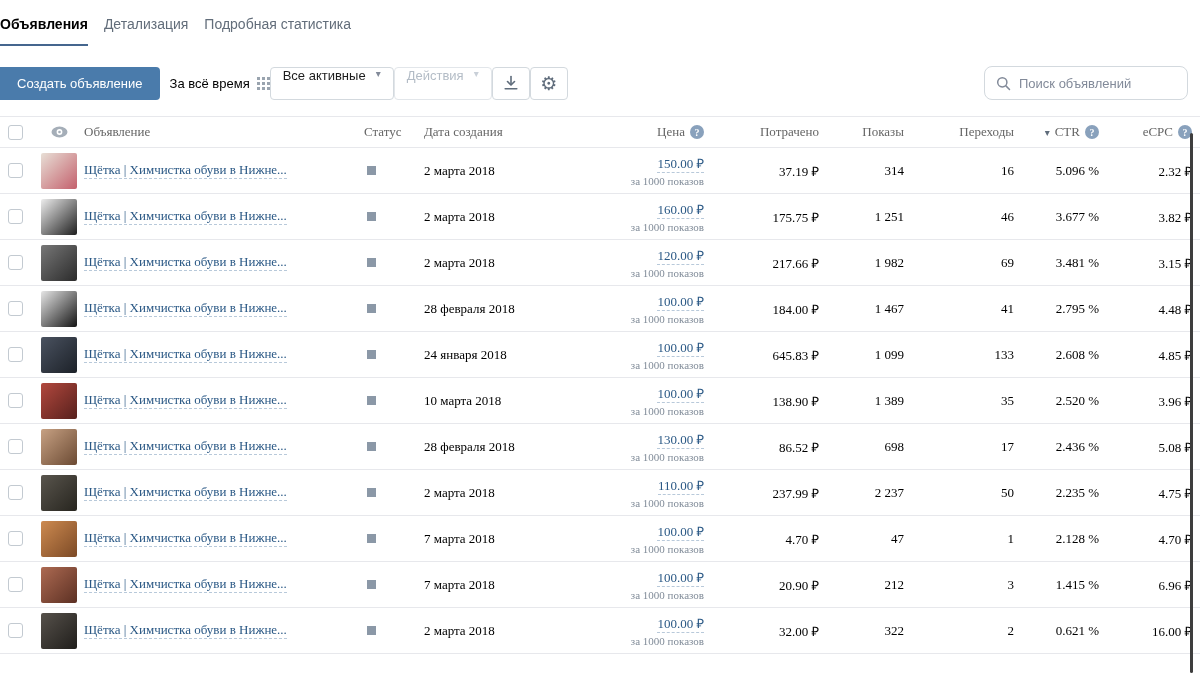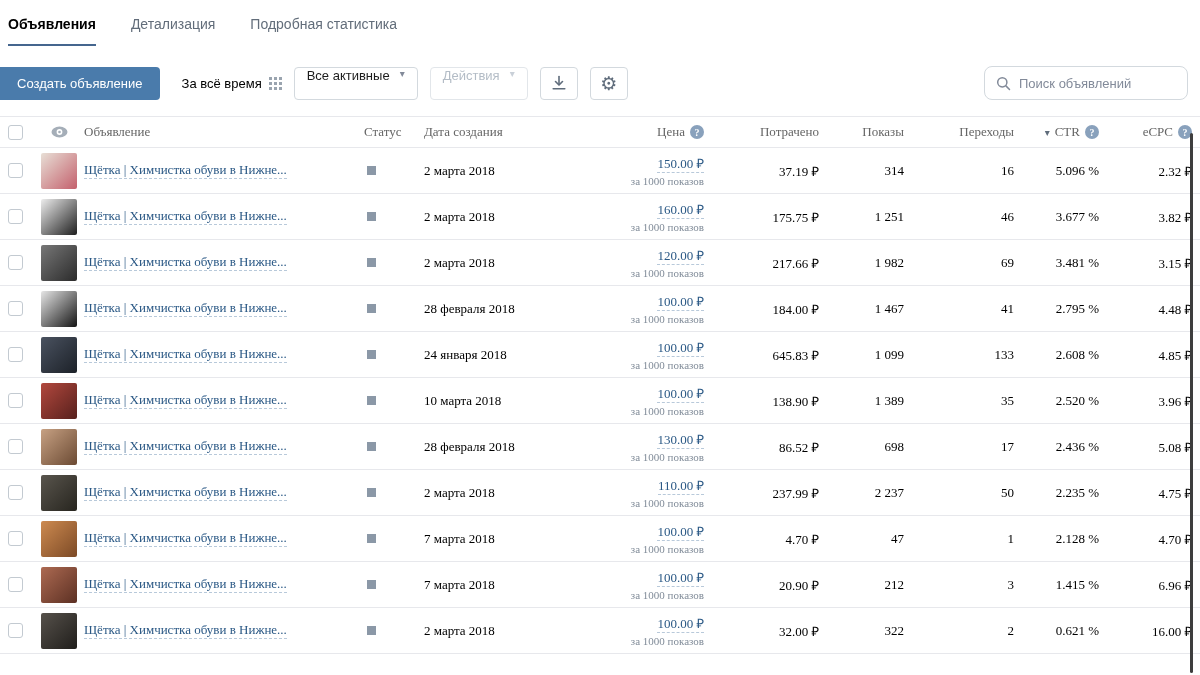--- a/index.html
+++ b/index.html
@@ -1,26 +1,26 @@
 <!DOCTYPE html>
 <html><head>
 <meta charset="utf-8">
 <style>
   * { box-sizing:border-box; margin:0; padding:0; }
   html,body { width:1200px; height:675px; }
   body { font-family:"Liberation Sans",sans-serif; font-size:13px; color:#000; background:#fff; overflow:hidden; position:relative; }
   button { font-family:inherit; font-size:inherit; cursor:pointer; }
 
   
-  .tabs { display:flex; gap:35px; padding-left:8px; height:46px; }
+  .tabs { display:flex; gap:16px; height:46px; }
   .tab { display:flex; align-items:center; font-size:14px; color:#626d7a; cursor:pointer; border-bottom:2px solid transparent; padding-top:4px; }
   .tab.active { color:#000; font-weight:bold; border-bottom-color:#45668e; }
 
   
-  .toolbar { display:flex; align-items:center; gap:12px; padding:20px 12px 0 0; }
+  .toolbar { display:flex; align-items:center; padding:20px 12px 0 0; }
   .btn-create { height:33px; padding:0 17px; background:#4a7bab; border:none; border-radius:0 4px 4px 0; color:#fff; }
   .filter-link { display:flex; align-items:center; gap:7px; margin-left:10px; cursor:pointer; background:none; border:none; }
   .select-btn { display:flex; align-items:flex-start; gap:10px; height:33px; padding:0 12px; background:#fff; border:1px solid #d3d9de; border-radius:4px; color:#1d1d1d; }
   .select-btn.disabled { color:#b3bcc6; border-color:#e2e6ea; cursor:default; }
   .caret { font-size:10px; color:#828a99; }
   .select-btn.disabled .caret { color:#c9d0d8; }
   .icon-btn { width:38px; height:33px; display:flex; align-items:center; justify-content:center; background:#fff; border:1px solid #d3d9de; border-radius:4px; }
   .gear-glyph { font-size:19px; color:#5f6c7b; line-height:1; }
   .search { margin-left:auto; width:204px; height:34px; display:flex; align-items:center; gap:8px; padding:8px 11px; border:1px solid #d3d9de; border-radius:8px; background:#fff; }
   .search input { flex:1; border:none; outline:none; font-family:inherit; font-size:13px; color:#000; background:transparent; min-width:0; }

